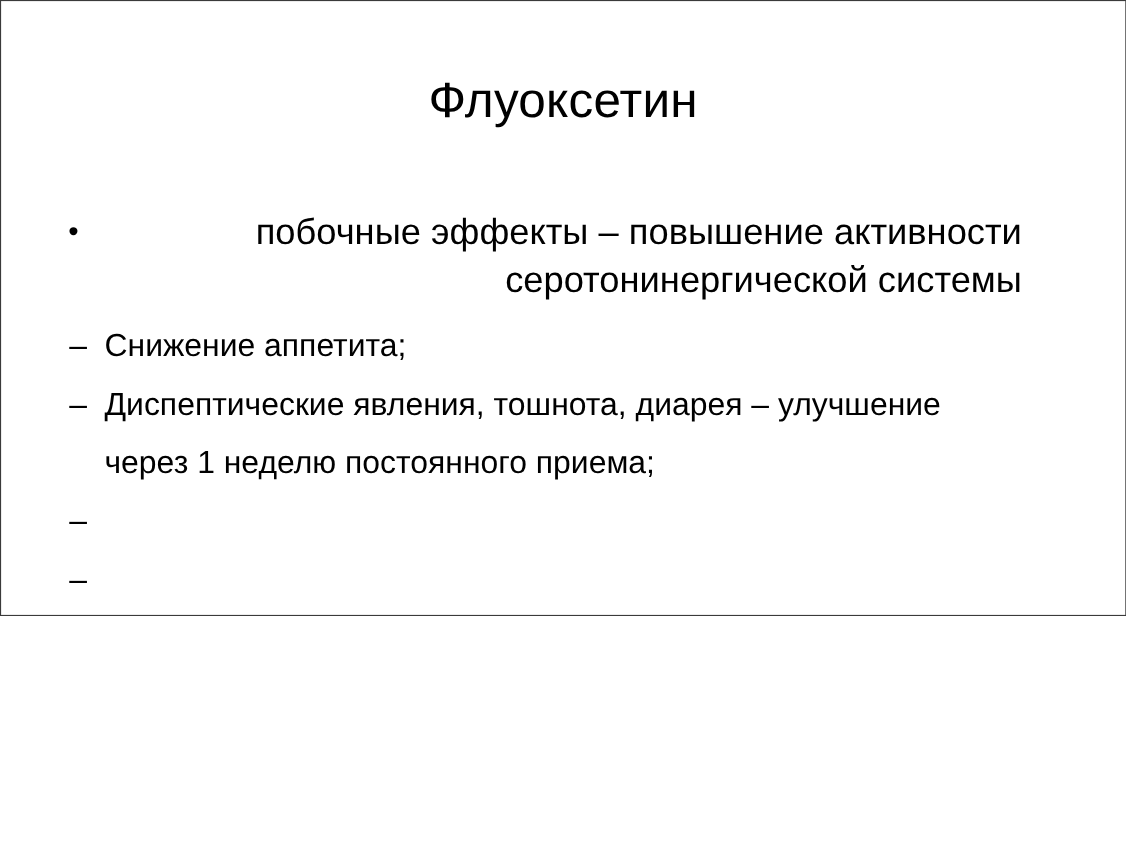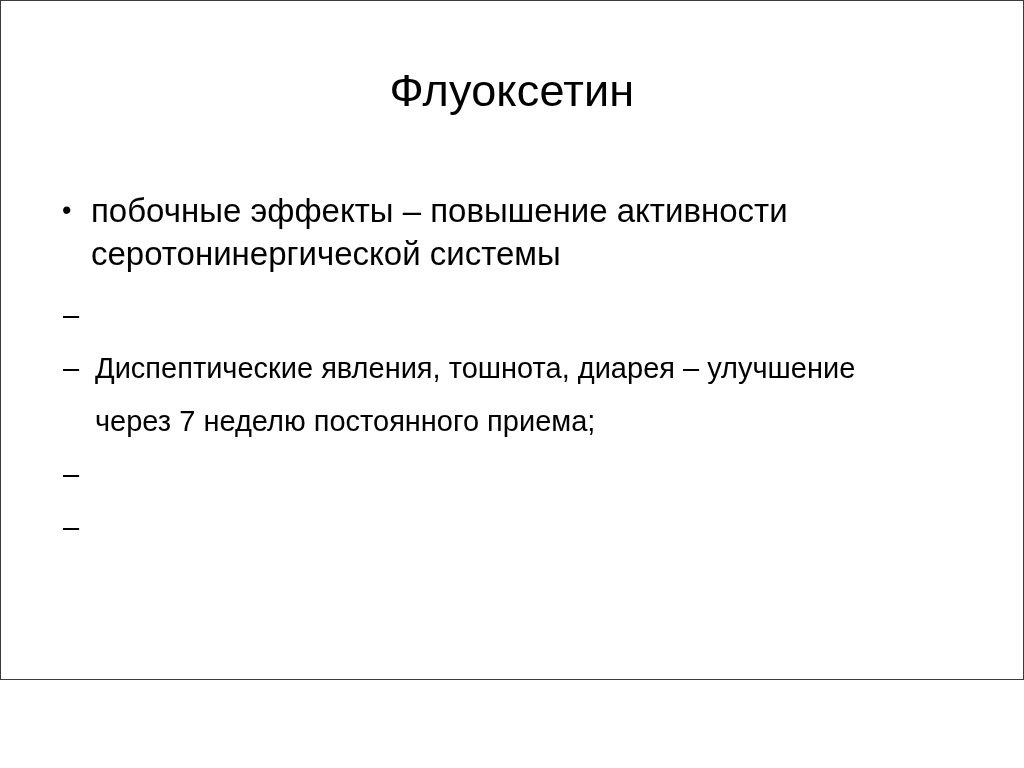--- a/index.html
+++ b/index.html
@@ -8,21 +8,21 @@
   html, body {
     width: 1024px;
     height: 768px;
     background: #ffffff;
     font-family: "Liberation Sans", "DejaVu Sans", sans-serif;
   }
 
   .slide {
     position: relative;
     width: 1024px;
-    height: 680px;
+    height: 560px;
     background: #ffffff;
     border: 1px solid #3a3a3a;
     overflow: hidden;
   }
 
   
   .slide-title {
     position: absolute;
     left: 0;
     right: 0;
@@ -58,20 +58,21 @@
     width: 38px;
     font-size: 27px;
     line-height: 43px;
     text-align: left;
     padding-left: 9px;
     color: #000000;
   }
   .bullet-l1 .text {
     flex: 1 1 auto;
     max-width: 838px;
+    text-align: right;
   }
 
   
   .bullet-l2 {
     position: relative;
     display: flex;
     align-items: flex-start;
     font-size: 29px;
     line-height: 53px;
     color: #000000;
@@ -102,25 +103,26 @@
 
     <div class="bullet-l1">
       <span class="marker">•</span>
       <span class="text">побочные эффекты – повышение активности серотонинергической системы</span>
     </div>
 
     <div class="sub-list">
 
       <div class="bullet-l2">
         <span class="marker">–</span>
+        <span class="text">Снижение аппетита;</span>
       </div>
 
       <div class="bullet-l2">
         <span class="marker">–</span>
-        <span class="text">Диспептические явления, тошнота, диарея – улучшение через 7 неделю постоянного приема;</span>
+        <span class="text">Диспептические явления, тошнота, диарея – улучшение через 1 неделю постоянного приема;</span>
       </div>
 
       <div class="bullet-l2">
         <span class="marker">–</span>
       </div>
 
       <div class="bullet-l2">
         <span class="marker">–</span>
       </div>
 

